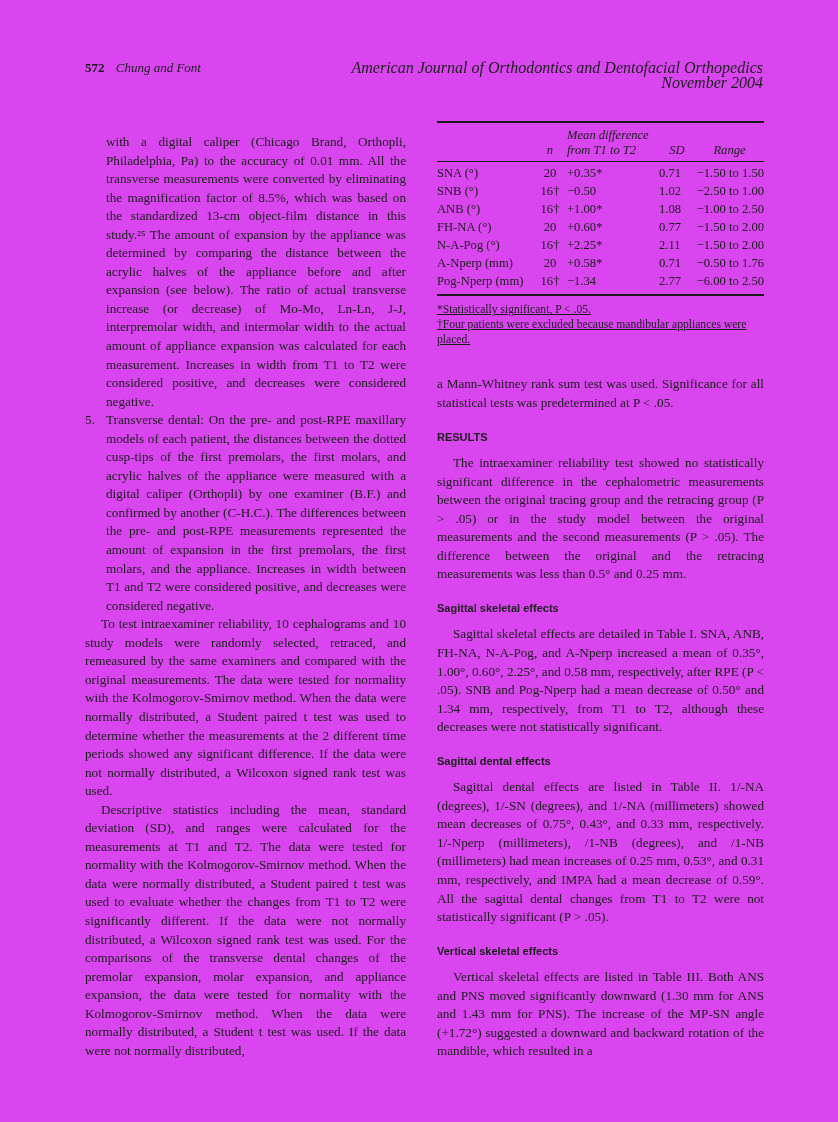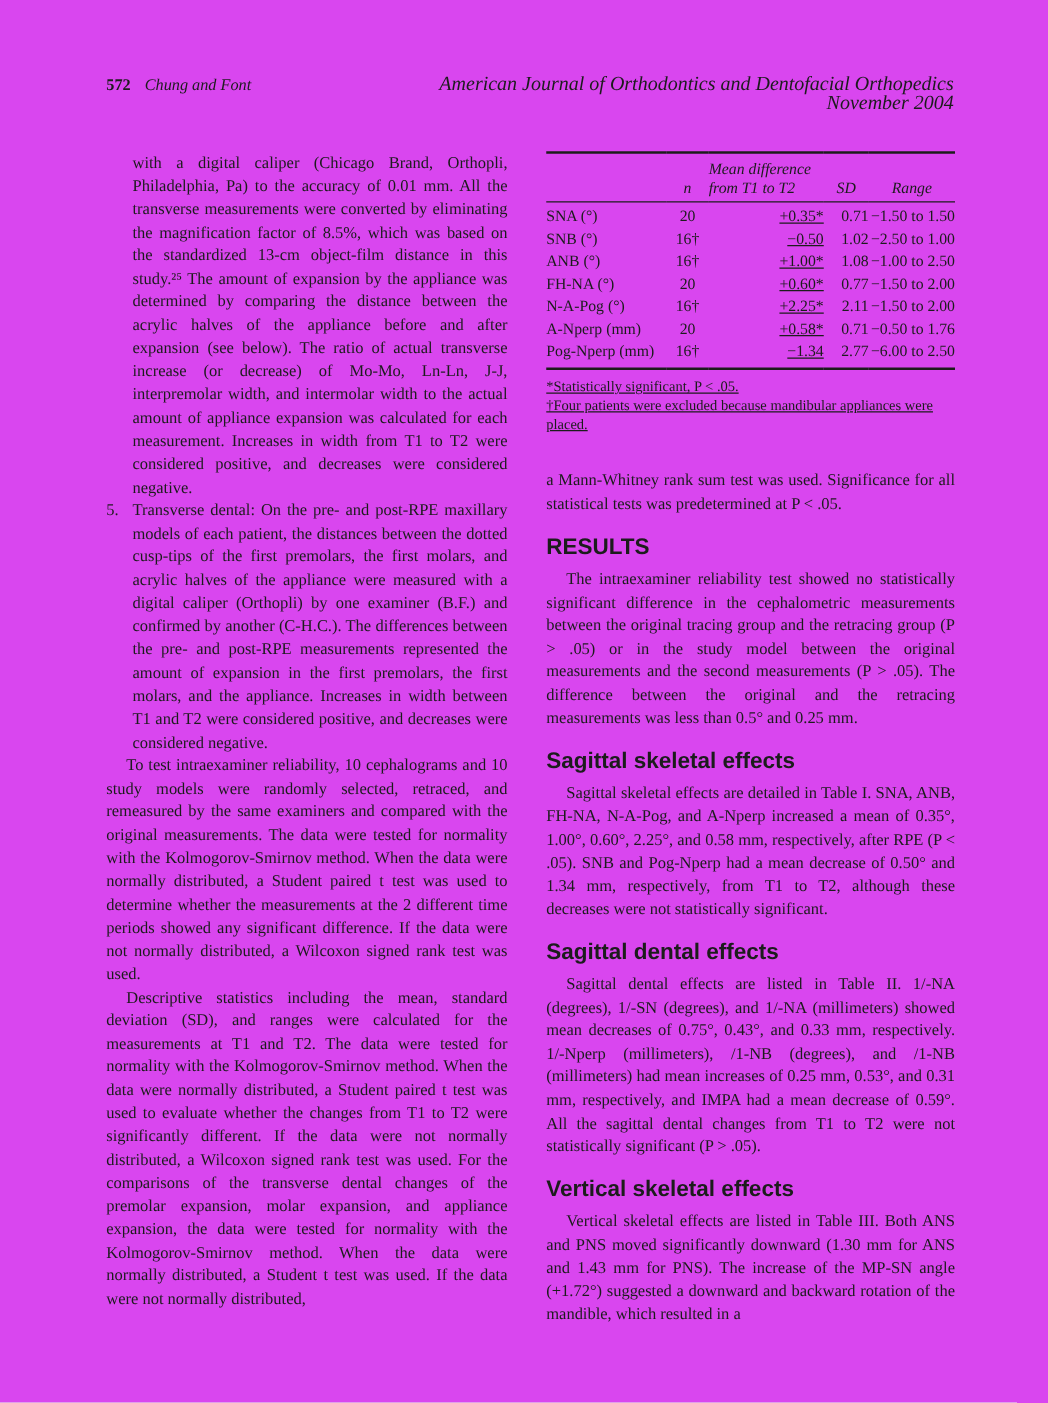--- a/index.html
+++ b/index.html
@@ -29,28 +29,28 @@
   }
   
   .col {
     position: absolute; top: 121px;
     font-size: 13.2px; line-height: 18.55px;
     text-align: justify;
   }
   .col-left  { left: 85px;  width: 321px; }
   .col-right { left: 437px; width: 327px; }
   .col p { margin: 0; }
-  p.cont-indent { padding-left: 21px; }        
+  p.cont-indent { padding-left: 21px; margin-top: 12px; }        
   p.first-indent { text-indent: 16px; }
   .list-item { position: relative; padding-left: 21px; margin-top: 0px; }
   .list-item .num { position: absolute; left: 0; top: 0; }
   
   .h-section, .h-sub {
     font-family: "Liberation Sans", sans-serif;
-    font-weight: bold; font-size: 18px;
+    font-weight: bold; font-size: 11px;
     margin: 15px 0 8px 0; text-align: left;
   }
   
   .table-block { text-align: left; margin-bottom: 28px; }
   .table-caption { font-size: 13.4px; margin-bottom: 7px; }
   .table-caption .tlabel { font-family: "Liberation Sans", sans-serif; font-size: 12.2px; }
   table.datatable {
     width: 100%; border-collapse: collapse;
     border-top: 2px solid #1c1c1c;
     border-bottom: 2px solid #1c1c1c;
@@ -63,22 +63,22 @@
     line-height: 14.5px;
   }
   th.c-label { width: 96px; }
   th.c-n { width: 34px; font-style: normal; text-align: center; }
   th.c-mean { width: 92px; text-align: left; }
   th.c-sd { width: 36px; text-align: center; }
   th.c-range { width: 69px; text-align: center; }
   table.datatable td { padding: 1.2px 0; line-height: 15.6px; }
   td.cell-label { text-align: left; }
   td.cell-n { text-align: center; }
-  td.cell-mean { text-align: right; text-decoration: underline; }
-  td.cell-sd { text-align: right; }
+  td.cell-mean { text-align: left; }
+  td.cell-sd { text-align: left; }
   td.cell-range { text-align: right; padding-right: 1px; }
   tbody tr:first-child td { padding-top: 4px; }
   tbody tr:last-child td { padding-bottom: 5px; }
   .footnotes { margin-top: 6px; font-size: 11.6px; line-height: 15px; text-align: left; }
   .footnote { margin: 0; text-decoration: underline; }
 </style>
 </head>
 <body>
 
 <div class="page">

